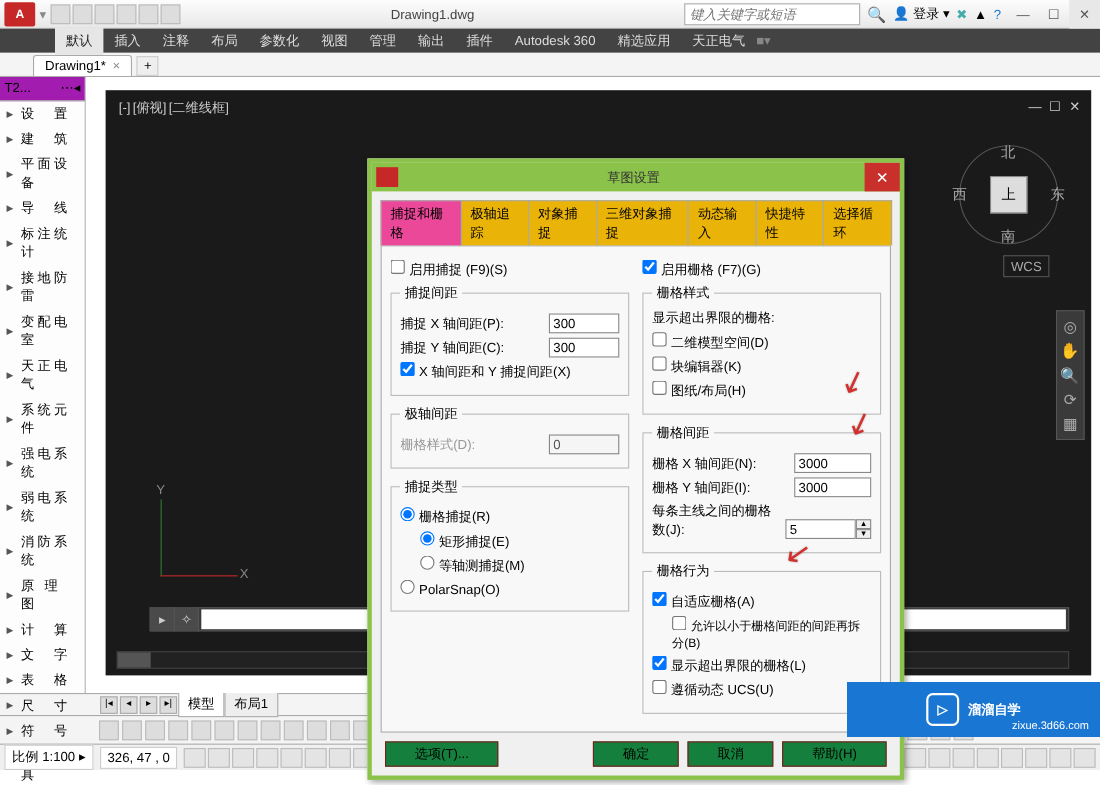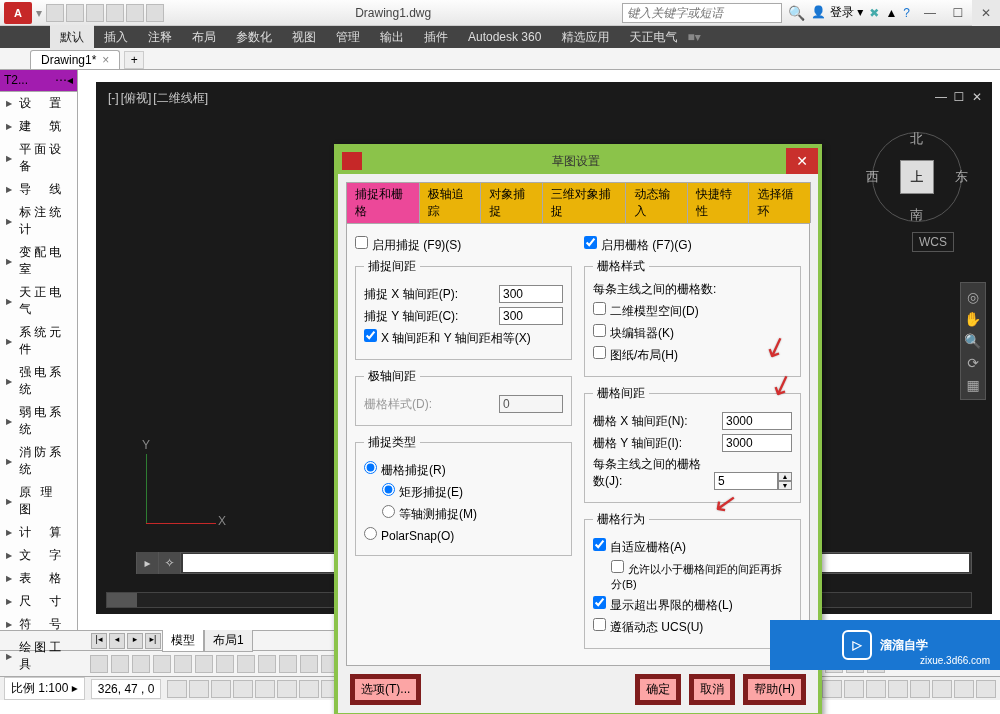--- a/index.html
+++ b/index.html
@@ -93,21 +93,21 @@
 .row { display: flex; align-items: flex-end; margin: 4px 0; gap: 6px; }
 .row label { flex: 1; }
 .row input[type=text] { width: 64px; border: 1px solid #888; padding: 1px 3px; }
 .row.wide input[type=text] { width: 70px; }
 input[type=checkbox], input[type=radio] { margin-right: 4px; }
 .spinner { display: flex; }
 .spinner input { width: 50px; border: 1px solid #888; }
 .spinner .btns { display: flex; flex-direction: column; }
 .spinner .btns span { width: 14px; height: 9px; border: 1px solid #888; font-size: 7px; text-align: center; background: #eee; }
 .dialog .bottom { display: flex; padding: 8px 12px; gap: 8px; }
-.dialog .bottom button { padding: 2px 6px; border: 5px solid #7f1d1d; background: #fca5a5; }
+.dialog .bottom button { padding: 2px 26px; border: 1px solid #7f1d1d; background: #15803d; }
 .dialog .bottom .spacer { flex: 1; }
 
 
 .arrow { position: absolute; color: #d32f2f; font-size: 28px; transform: rotate(-20deg); text-shadow: 0 0 2px rgba(0,0,0,.3); }
 
 
 .wm { position: absolute; right: 0; bottom: 44px; width: 230px; height: 50px; background: #1976d2; color: #fff; display: flex; align-items: center; justify-content: center; gap: 8px; font-size: 22px; font-weight: bold; }
 .wm .play { width: 30px; height: 30px; border: 2px solid #fff; border-radius: 6px; display: flex; align-items: center; justify-content: center; }
 .wm .sub { font-size: 10px; font-weight: normal; position: absolute; bottom: 4px; right: 10px; }
 </style>
@@ -170,20 +170,21 @@
     <div class="hdr">
       <span>T2...</span>
       <span>⋯◂</span>
     </div>
     <div class="items" id="side-items">
         <div>设　置</div>
         <div>建　筑</div>
         <div>平面设备</div>
         <div>导　线</div>
         <div>标注统计</div>
+        <div>接地防雷</div>
         <div>变配电室</div>
         <div>天正电气</div>
         <div>系统元件</div>
         <div>强电系统</div>
         <div>弱电系统</div>
         <div>消防系统</div>
         <div>原 理 图</div>
         <div>计　算</div>
         <div>文　字</div>
         <div>表　格</div>
@@ -345,21 +346,21 @@
         <legend>捕捉间距</legend>
         <div class="row">
             <label>捕捉 X 轴间距(P):</label>
             <input type="text" value="300" style="">
           </div>
         <div class="row">
             <label>捕捉 Y 轴间距(C):</label>
             <input type="text" value="300" style="">
           </div>
         <div class="row">
-            <label><input type="checkbox" checked="" style=""><span>X 轴间距和 Y 轴间距相等(X)</span></label>
+            <label><input type="checkbox" checked="" style=""><span>X 轴间距和 Y 捕捉间距(X)</span></label>
           </div>
       </fieldset>
       <fieldset>
         <legend>极轴间距</legend>
         <div class="row">
             <label style="color:#999">栅格样式(D):</label>
             <input type="text" disabled="" value="0" style="">
           </div>
       </fieldset>
       <fieldset>
@@ -377,21 +378,21 @@
             <label><input type="radio" name="st1" style=""><span>PolarSnap(O)</span></label>
           </div>
       </fieldset>
     </div>
     <div class="col">
       <div class="row">
           <label><input type="checkbox" checked="" style=""><span>启用栅格 (F7)(G)</span></label>
         </div>
       <fieldset>
         <legend>栅格样式</legend>
-        <div>每条主线之间的栅格数:</div>
+        <div>显示超出界限的栅格:</div>
         <div class="row">
             <label><input type="checkbox" style=""><span>二维模型空间(D)</span></label>
           </div>
         <div class="row">
             <label><input type="checkbox" style=""><span>块编辑器(K)</span></label>
           </div>
         <div class="row">
             <label><input type="checkbox" style=""><span>图纸/布局(H)</span></label>
           </div>
       </fieldset>

